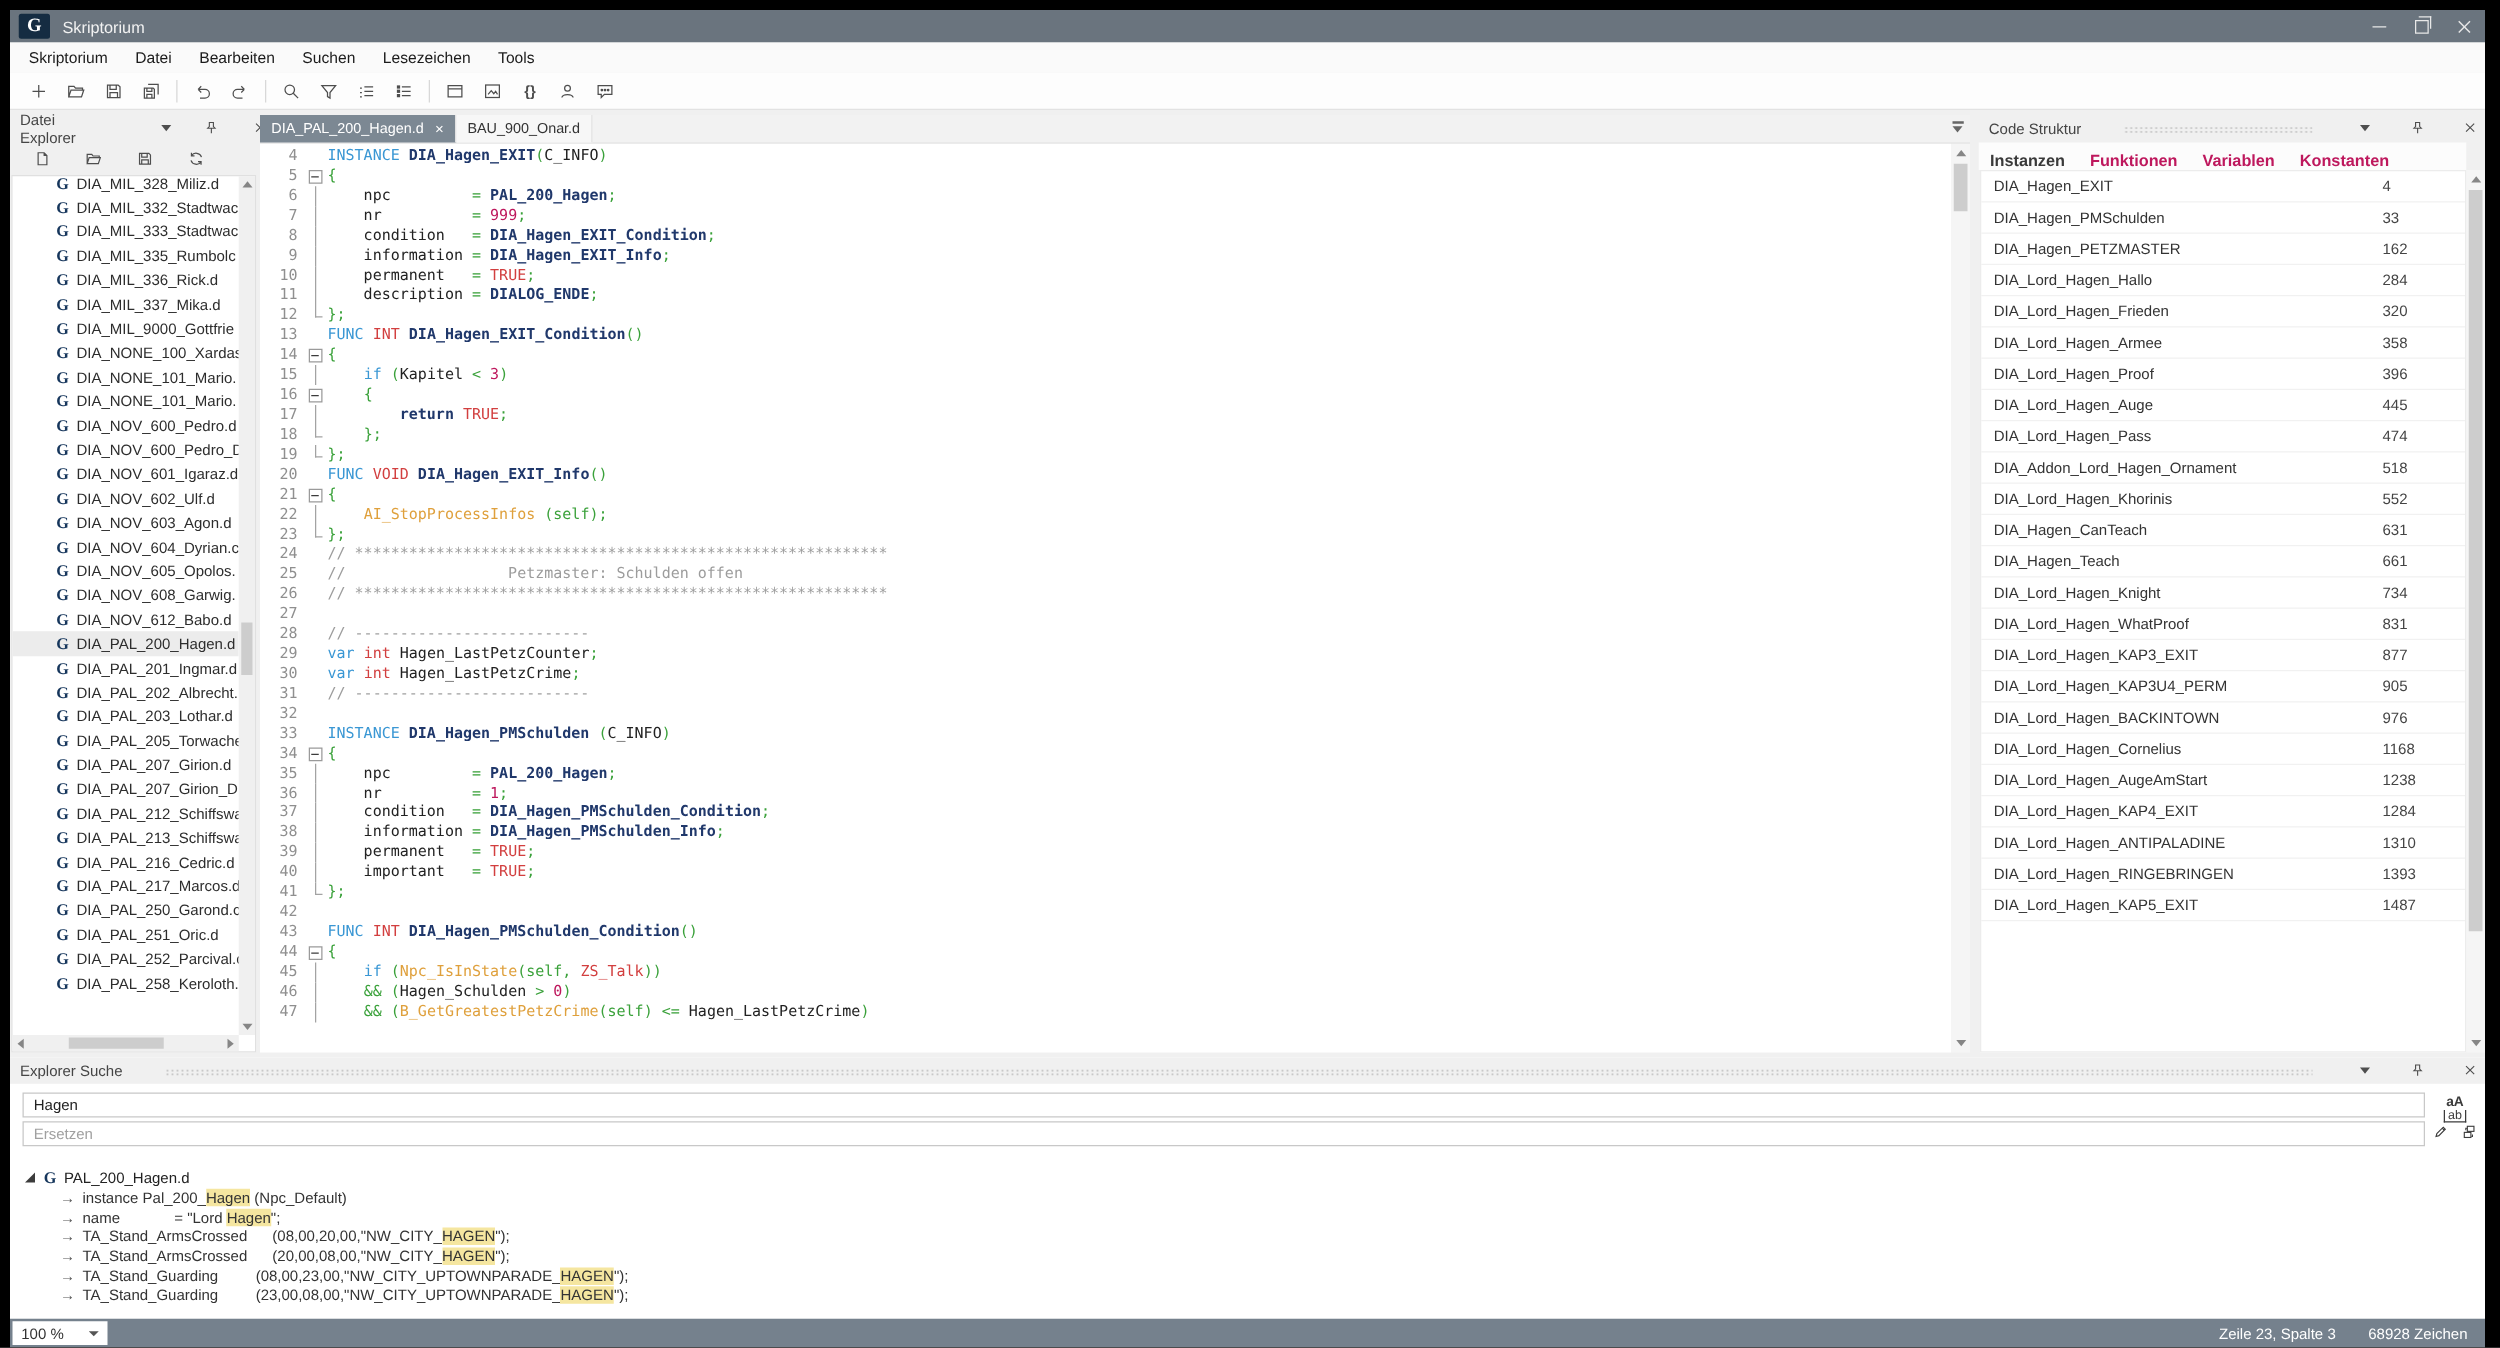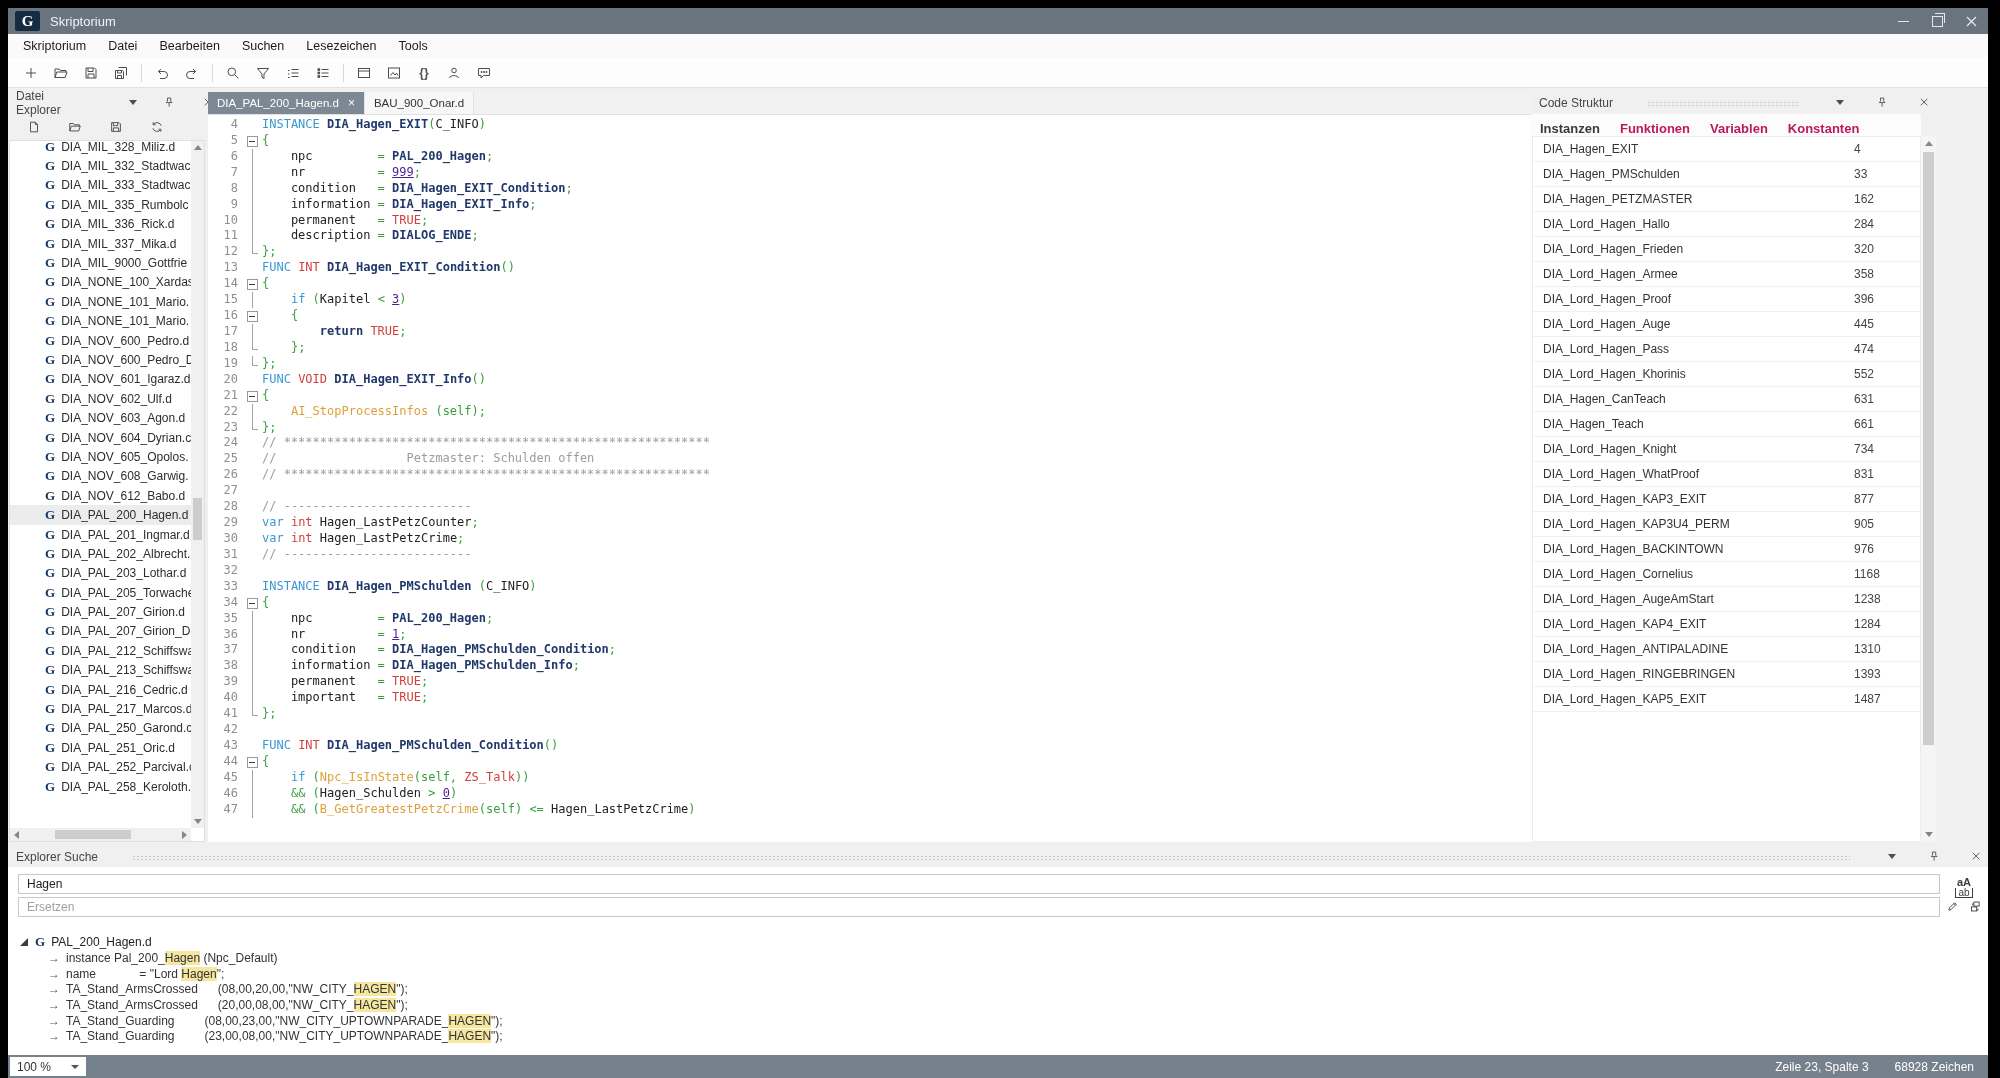--- a/index.html
+++ b/index.html
@@ -67,25 +67,25 @@
         font-family:"DejaVu Sans Mono",monospace;font-size:12px;padding-top:2px;}
   .codeline{display:flex;height:15.93px;line-height:15.93px;}
   .ln{flex:0 0 30px;text-align:right;padding-right:7px;color:#8f8f8f;}
   .fm{flex:0 0 17px;position:relative;}
   .fm.v::before{content:"";position:absolute;left:7px;top:0;bottom:0;border-left:1px solid #a3a3a3;}
   .fm.e::before{content:"";position:absolute;left:7px;top:0;height:9px;width:5px;border-left:1px solid #a3a3a3;border-bottom:1px solid #a3a3a3;}
   .fm.b::before{content:"";position:absolute;left:2px;top:3px;width:9px;height:9px;border:1px solid #9a9a9a;background:#fff;}
   .fm.b::after{content:"";position:absolute;left:4px;top:8px;width:6px;border-top:1px solid #3c3c3c;}
   .codetext{white-space:pre;}
   .tk-k{color:#3a97d4;} .tk-y{color:#d23f3f;} .tk-i{color:#20386b;font-weight:bold;}
-  .tk-f{color:#dfa03c;} .tk-g{color:#3aa13a;} .tk-n{color:#4c1d95;text-decoration:underline;} .tk-c{color:#9c9c9c;} .tk-t{color:#222;}
+  .tk-f{color:#dfa03c;} .tk-g{color:#3aa13a;} .tk-n{color:#be185d;} .tk-c{color:#9c9c9c;} .tk-t{color:#222;}
   .ed-vscroll{right:0;top:23px;bottom:0;width:15px;background:#f5f5f5;}
 
   
-  .dock-right{position:absolute;left:1523px;top:84px;width:405px;height:750px;}
+  .dock-right{position:absolute;left:1575px;top:84px;width:405px;height:750px;}
   .cs-tabs{position:absolute;top:22px;left:0;right:15px;height:22px;background:#fcfcfc;display:flex;gap:20px;align-items:flex-end;padding-left:9px;font-size:13px;font-weight:bold;}
   .cs-tab{color:#be185d;} .cs-tab.active{color:#3a3a3a;}
   .cs-table{position:absolute;top:44px;left:1px;right:15px;bottom:0;background:#fff;border:1px solid #ececec;}
   .cs-head{height:23px;display:flex;align-items:center;font-size:12px;font-weight:bold;color:#222;border-bottom:2px solid #b5b5b5;}
   .cs-h1{flex:1;padding-left:10px;} .cs-h2{flex:0 0 66px;border-left:1px solid #d8d8d8;padding-left:8px;height:100%;display:flex;align-items:center;}
   .cs-row{height:24px;display:flex;align-items:center;font-size:12px;color:#333;border-bottom:1px solid #f1f1f1;}
   .cs-name{flex:1;padding-left:10px;white-space:nowrap;} .cs-line{flex:0 0 66px;padding-left:8px;color:#444;}
   .cs-vscroll{right:0;top:44px;bottom:0;width:15px;background:#f5f5f5;}
 
   
@@ -724,20 +724,24 @@
             </div>
             <div class="cs-row">
               <span class="cs-name">DIA_Lord_Hagen_Auge</span>
               <span class="cs-line">445</span>
             </div>
             <div class="cs-row">
               <span class="cs-name">DIA_Lord_Hagen_Pass</span>
               <span class="cs-line">474</span>
             </div>
             <div class="cs-row">
+              <span class="cs-name">DIA_Addon_Lord_Hagen_Ornament</span>
+              <span class="cs-line">518</span>
+            </div>
+            <div class="cs-row">
               <span class="cs-name">DIA_Lord_Hagen_Khorinis</span>
               <span class="cs-line">552</span>
             </div>
             <div class="cs-row">
               <span class="cs-name">DIA_Hagen_CanTeach</span>
               <span class="cs-line">631</span>
             </div>
             <div class="cs-row">
               <span class="cs-name">DIA_Hagen_Teach</span>
               <span class="cs-line">661</span>

